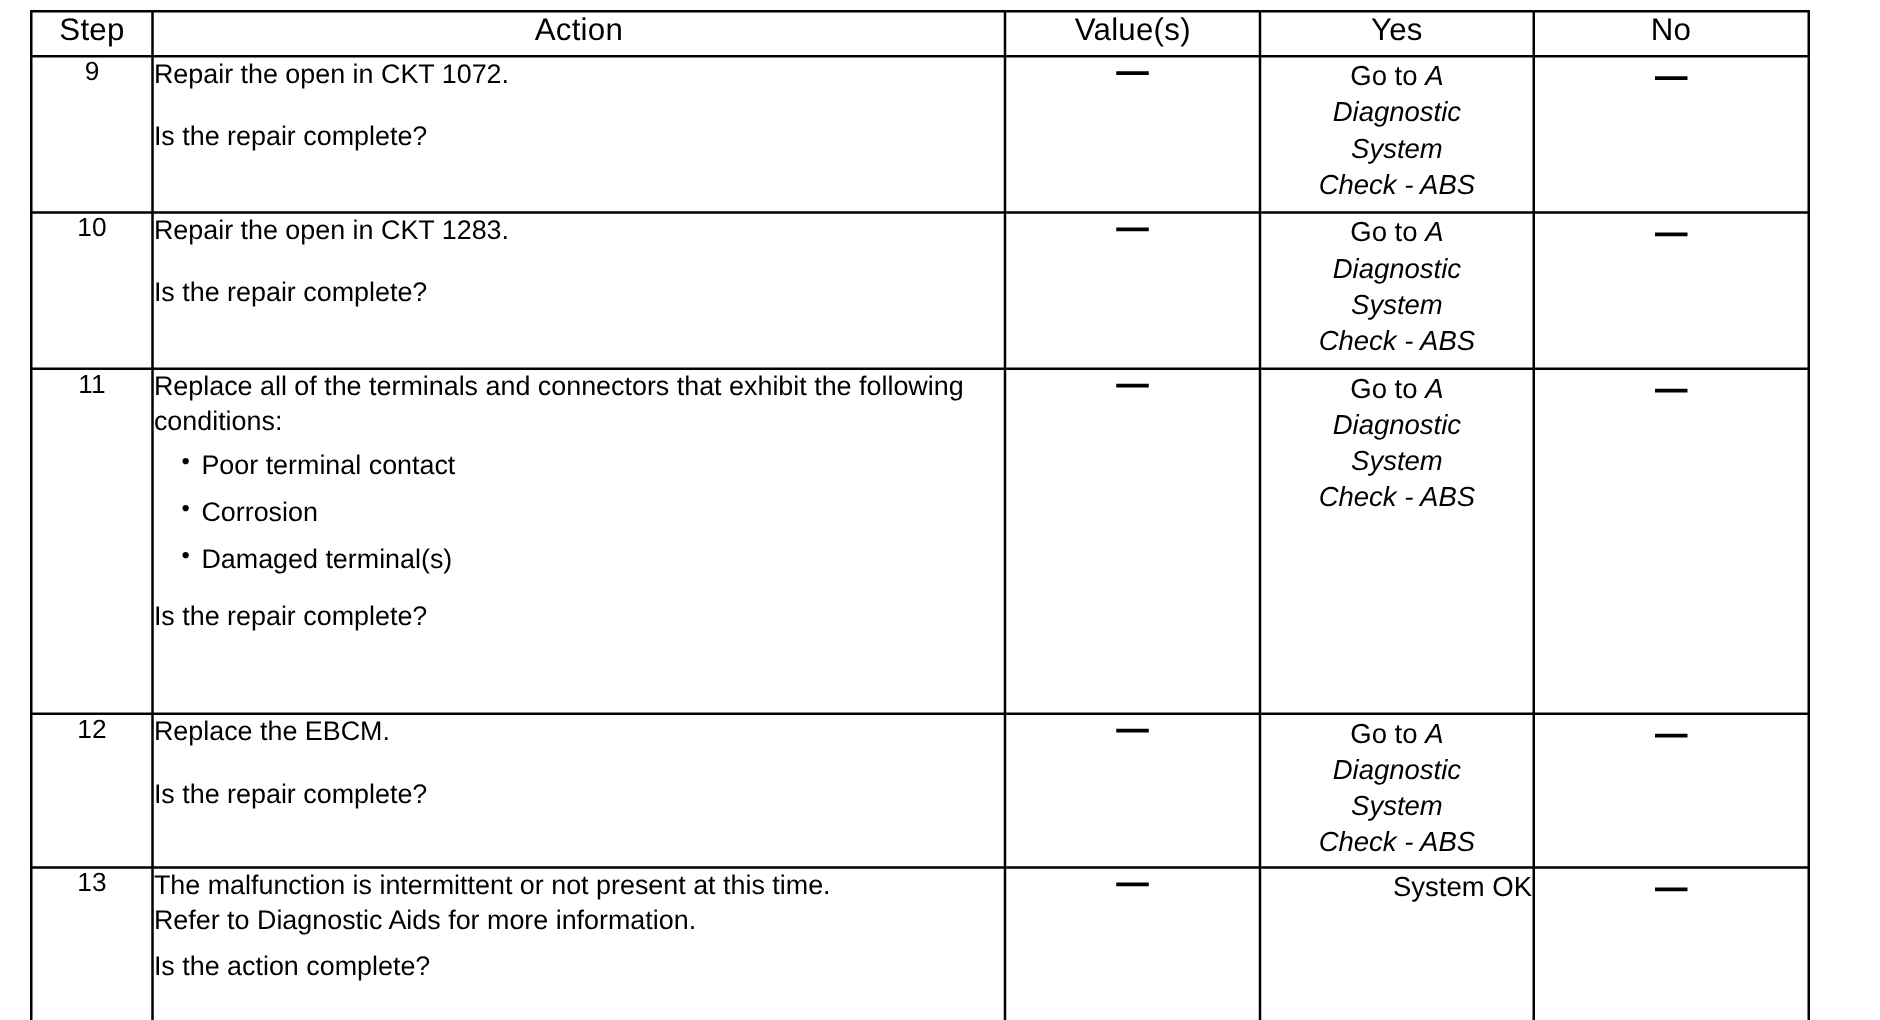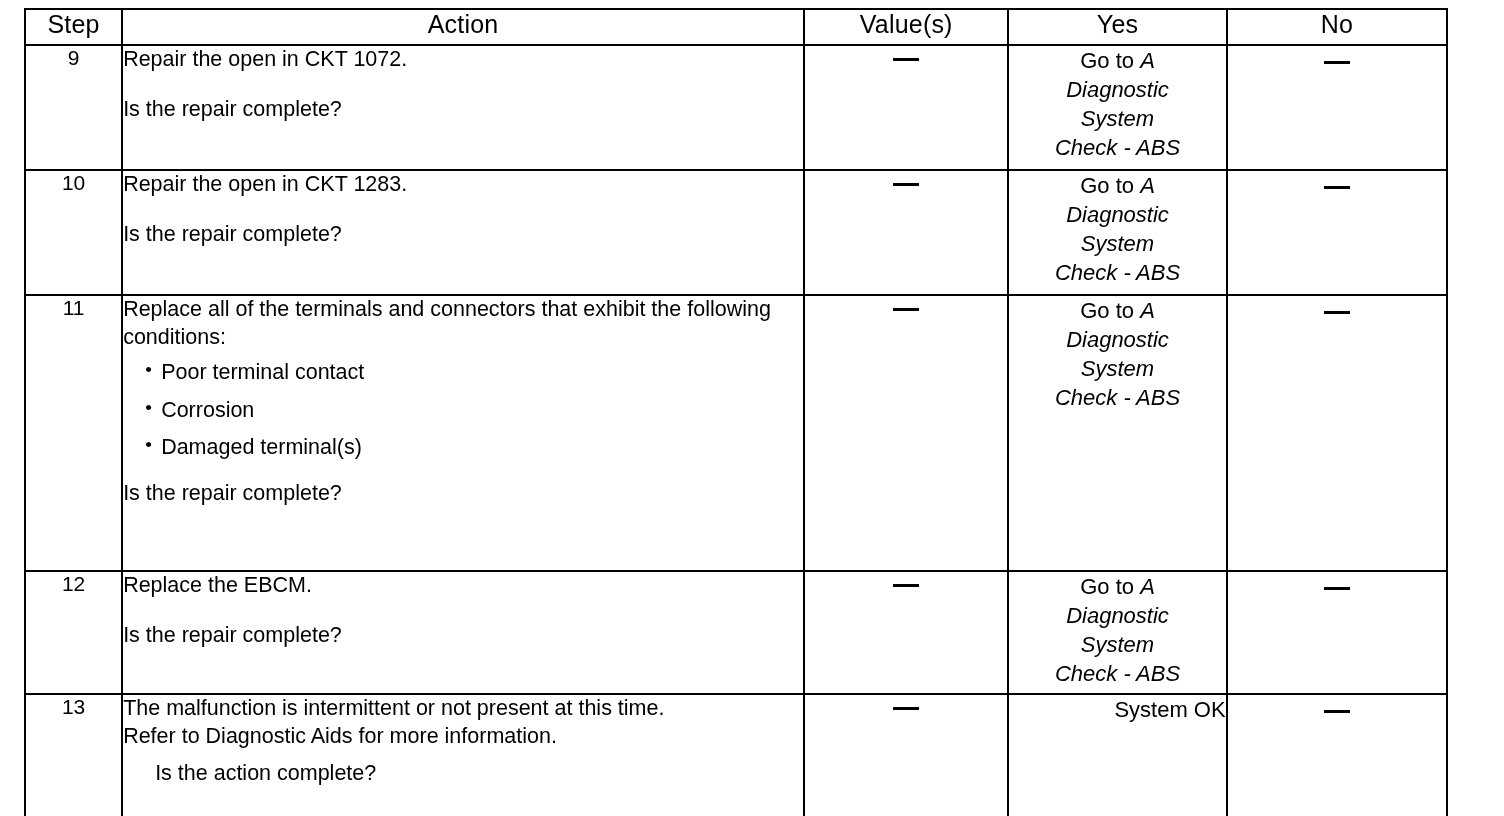--- a/index.html
+++ b/index.html
@@ -79,21 +79,21 @@
     position: absolute;
     left: 22px;
     top: -1px;
     font-size: 19px;
     line-height: 1.28;
   }
   .question {
     margin-top: 22px;
   }
   .question.tight { margin-top: 18px; }
-  .question.tiny  { margin-top: 10px; margin-left: 32px; }
+  .question.tiny  { margin-top: 10px; }
 
   
   .value-cell {
     vertical-align: middle;
     text-align: center;
     font-size: 21px;
   }
   .dash {
     display: inline-block;
     width: 26px;

